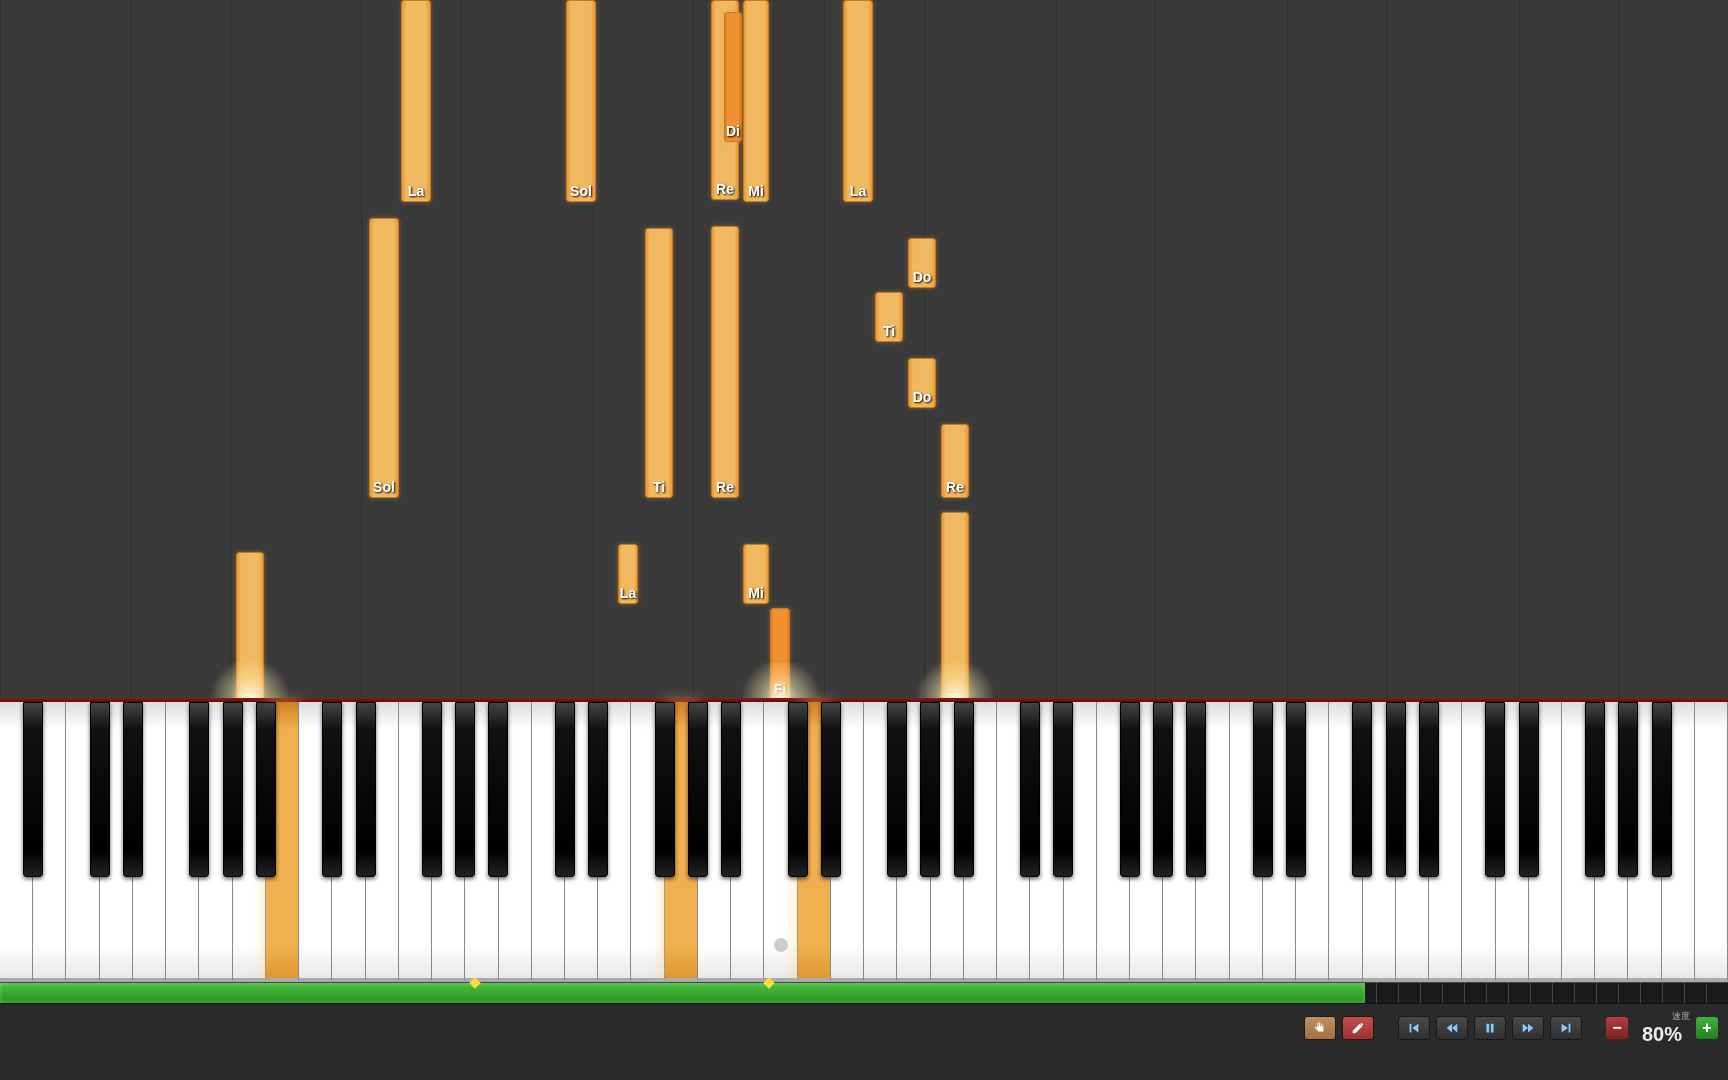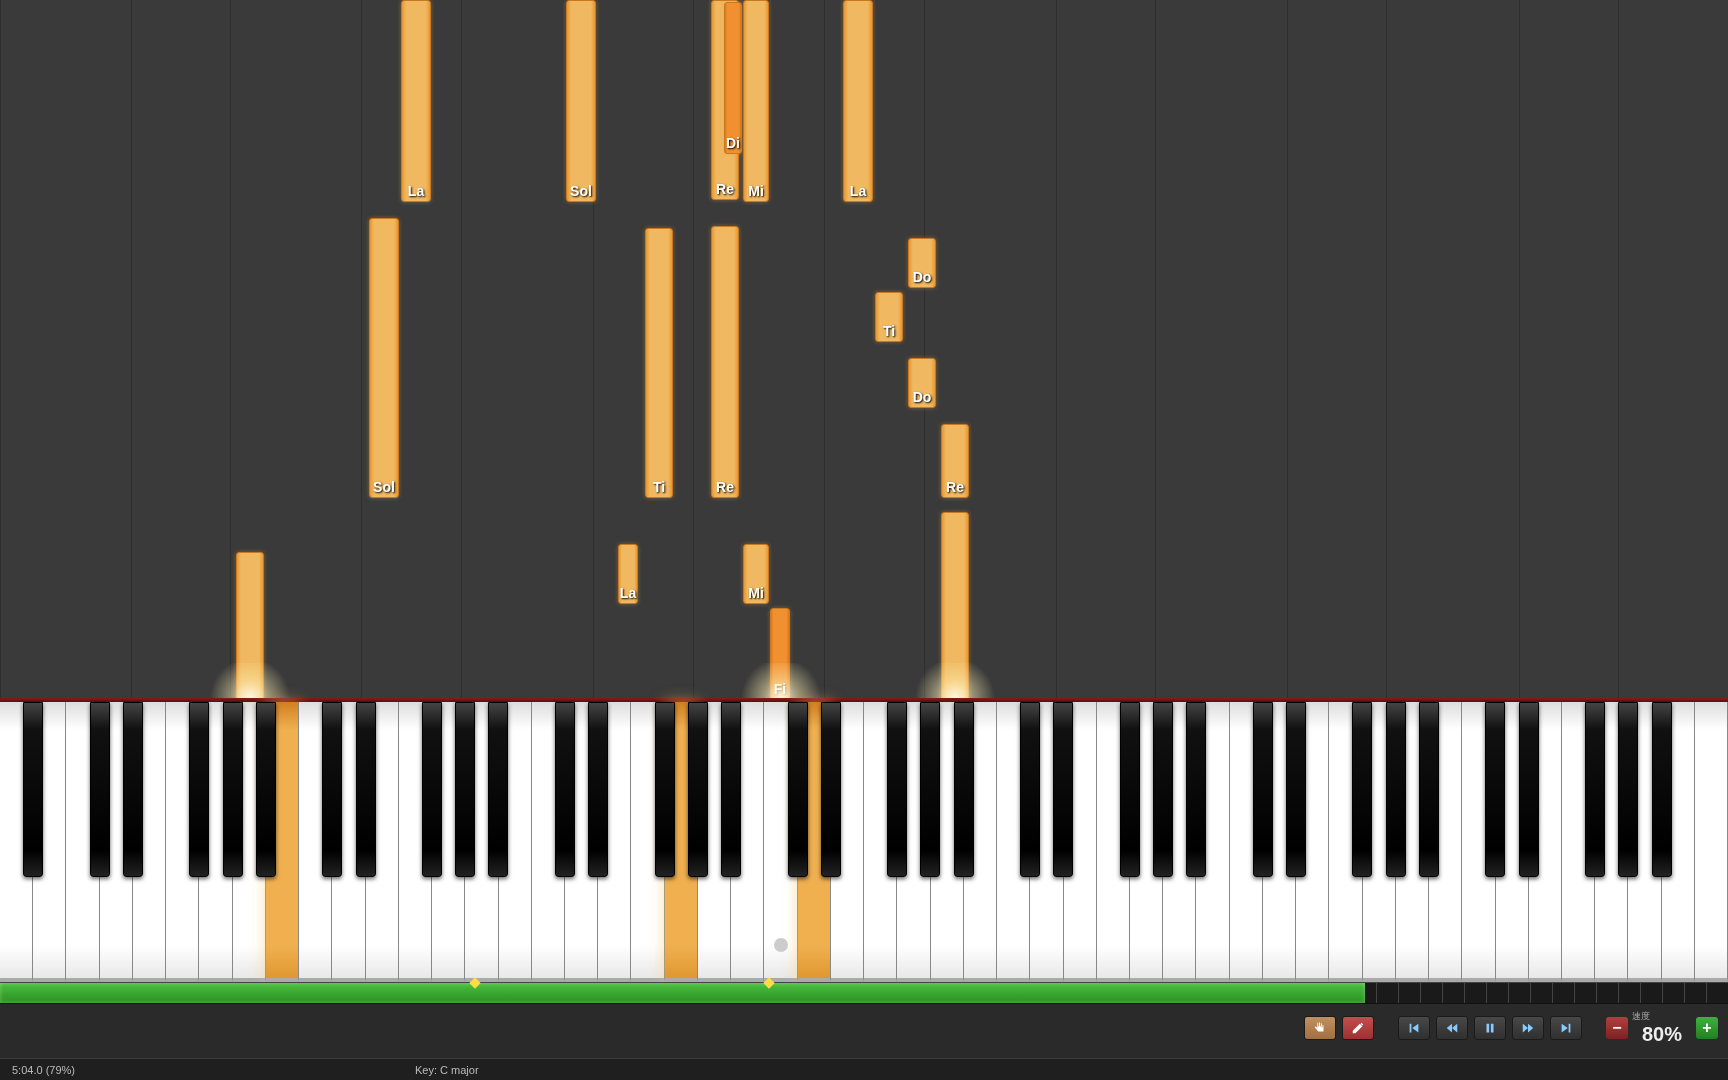--- a/index.html
+++ b/index.html
@@ -157,21 +157,21 @@
     cursor: pointer;
   }
   .ctrl-btn svg { width: 14px; height: 14px; }
   .ctrl-btn.tool1 { background: linear-gradient(to bottom, #c09060, #a07040); }
   .ctrl-btn.tool2 { background: linear-gradient(to bottom, #c05050, #a03030); }
   .speed-box {
     display: flex;
     align-items: center;
     gap: 4px;
   }
-  .speed-label { font-size: 9px; color: #aaa; }
+  .speed-label { font-size: 9px; color: #aaa; margin-left: 40px; }
   .speed-value { font-size: 20px; color: #eee; font-weight: bold; width: 60px; text-align: center; }
   .speed-btn { width: 22px; height: 22px; border-radius: 3px; display:flex; align-items:center; justify-content:center; font-size:16px; font-weight:bold; cursor:pointer; }
   .speed-minus { background: linear-gradient(to bottom,#b04040,#802020); color:#fff; }
   .speed-plus { background: linear-gradient(to bottom,#40b040,#208020); color:#fff; }
   
   .status-bar {
     position: absolute;
     bottom: 0;
     width: 100%;
     height: 22px;
@@ -220,21 +220,21 @@
     </div>
     <div class="note" style="left: 645px; width: 28px; top: 228px; height: 270px;">
       <div class="note-label">Ti</div>
     </div>
     <div class="note" style="left: 711px; width: 28px; top: 0px; height: 200px;">
       <div class="note-label">Re</div>
     </div>
     <div class="note" style="left: 711px; width: 28px; top: 226px; height: 272px;">
       <div class="note-label">Re</div>
     </div>
-    <div class="note bright" style="left: 724px; width: 18px; top: 2px; height: 152px;">
+    <div class="note bright" style="left: 724px; width: 18px; top: 12px; height: 130px;">
       <div class="note-label">Di</div>
     </div>
     <div class="note" style="left: 743px; width: 26px; top: 0px; height: 202px;">
       <div class="note-label">Mi</div>
     </div>
     <div class="note" style="left: 743px; width: 26px; top: 544px; height: 60px;">
       <div class="note-label">Mi</div>
     </div>
     <div class="note bright" style="left: 770px; width: 20px; top: 608px; height: 92px;">
       <div class="note-label">Fi</div>
@@ -422,17 +422,13 @@
     <div class="ctrl-sep"></div>
     <div class="speed-box">
       <div class="speed-btn speed-minus">−</div>
       <div>
         <div class="speed-label">速度</div>
         <div class="speed-value">80%</div>
       </div>
       <div class="speed-btn speed-plus">+</div>
     </div>
   </div>
-  <div class="status-bar">
-    <span>5:04.0 (79%)</span>
-    <span class="status-key">Key: C major</span>
-  </div>
 </div>
 
 </body></html>

